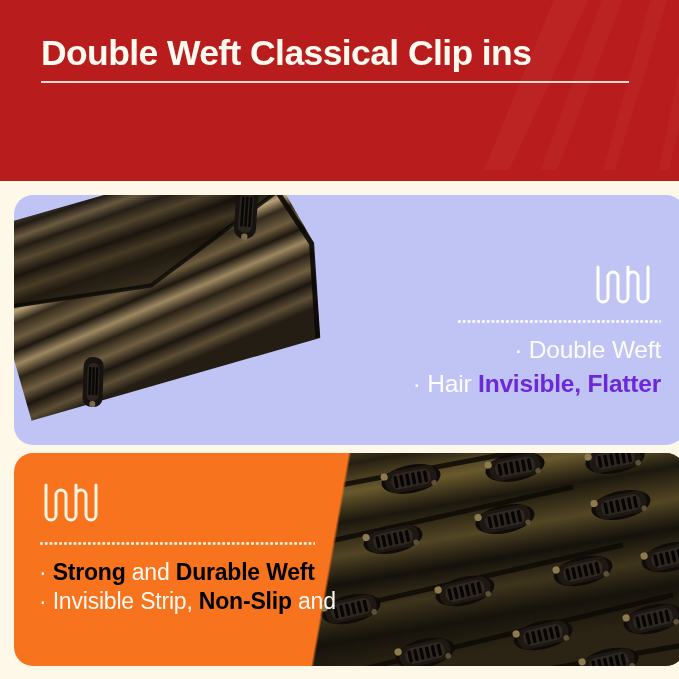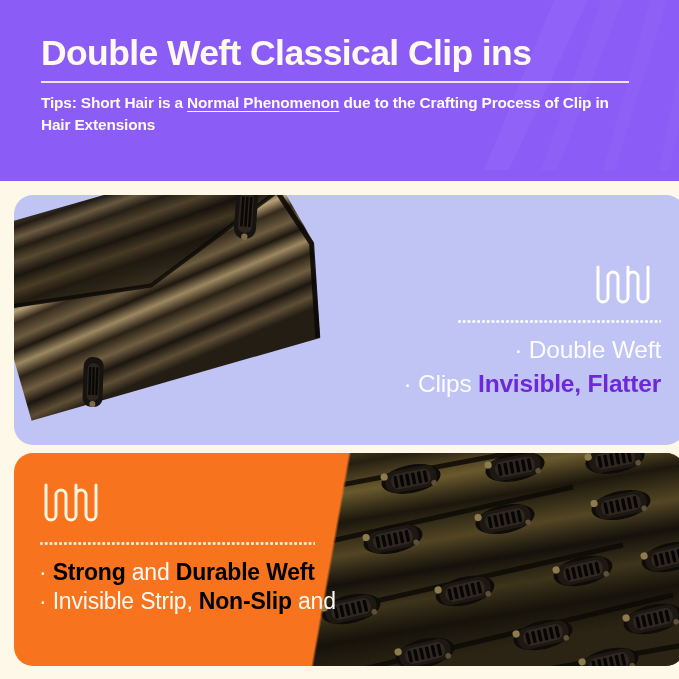--- a/index.html
+++ b/index.html
@@ -13,21 +13,21 @@
     position: relative;
     width: 679px; height: 679px;
     background: #fdf8e8;
   }
 
   
   .header {
     position: absolute;
     left: 0; top: 0;
     width: 679px; height: 181px;
-    background: #8b5cf6;
+    background: #b91c1c;
     overflow: hidden;
   }
   .header-streaks {
     position: absolute;
     right: -40px; top: -90px;
     width: 330px; height: 260px;
     pointer-events: none;
     opacity: .55;
   }
   .header-inner {
@@ -175,21 +175,20 @@
         <path d="M210 -20 L250 -20 L120 260 L95 260 Z" opacity="0.07"></path>
         <path d="M252 -20 L276 -20 L168 260 L152 260 Z" opacity="0.06"></path>
         <path d="M292 -20 L312 -20 L226 260 L214 260 Z" opacity="0.05"></path>
         <path d="M326 -20 L344 -20 L280 260 L270 260 Z" opacity="0.05"></path>
       </g>
     </svg>
 
     <div class="header-inner">
       <div class="title">Double Weft Classical Clip ins</div>
       <div class="title-rule"></div>
-      <div class="subtitle"><span>Tips: Short Hair is a </span><span class="u">Normal Phenomenon</span><span> due to the Crafting Process of Clip in Hair Extensions</span></div>
     </div>
   </div>
 
   <div class="panel panel-mid">
 
     <svg class="hair-weft" viewBox="0 0 352 252">
       <defs>
         <linearGradient id="hairG" x1="0" y1="0" x2="0.25" y2="1">
           <stop offset="0" stop-color="#8a7655"></stop>
           <stop offset="0.06" stop-color="#2e2519"></stop>
@@ -259,21 +258,21 @@
 
     <div class="mid-copy">
       <div class="mid-icon-wrap">
         <svg class="hair-icon" width="62" height="48" viewBox="0 0 62 48">
           <path d="M4 4 V34 a5 5 0 0 0 10 0 V14 a5 5 0 0 1 10 0 V34 a5 5 0 0 0 10 0 V4
                    M34 34 V14 a5 5 0 0 1 10 0 V34 a5 5 0 0 0 10 0 V4" fill="none" stroke="#ffffff" stroke-width="3" stroke-linecap="round"></path>
         </svg>
       </div>
       <div class="dots-line mid-dots"></div>
       <div class="mid-line">· Double Weft</div>
-      <div class="mid-line l2"><span>· Clips </span><b>Invisible, Flatter</b></div>
+      <div class="mid-line l2"><span>· Hair </span><b>Invisible, Flatter</b></div>
     </div>
   </div>
 
   <div class="panel panel-bot">
 
     <div class="clips-photo">
       <svg width="442" height="213" viewBox="0 0 442 213">
         <defs>
           <linearGradient id="dkHair" x1="0" y1="0" x2="0.35" y2="1">
             <stop offset="0" stop-color="#6a5a30"></stop>

